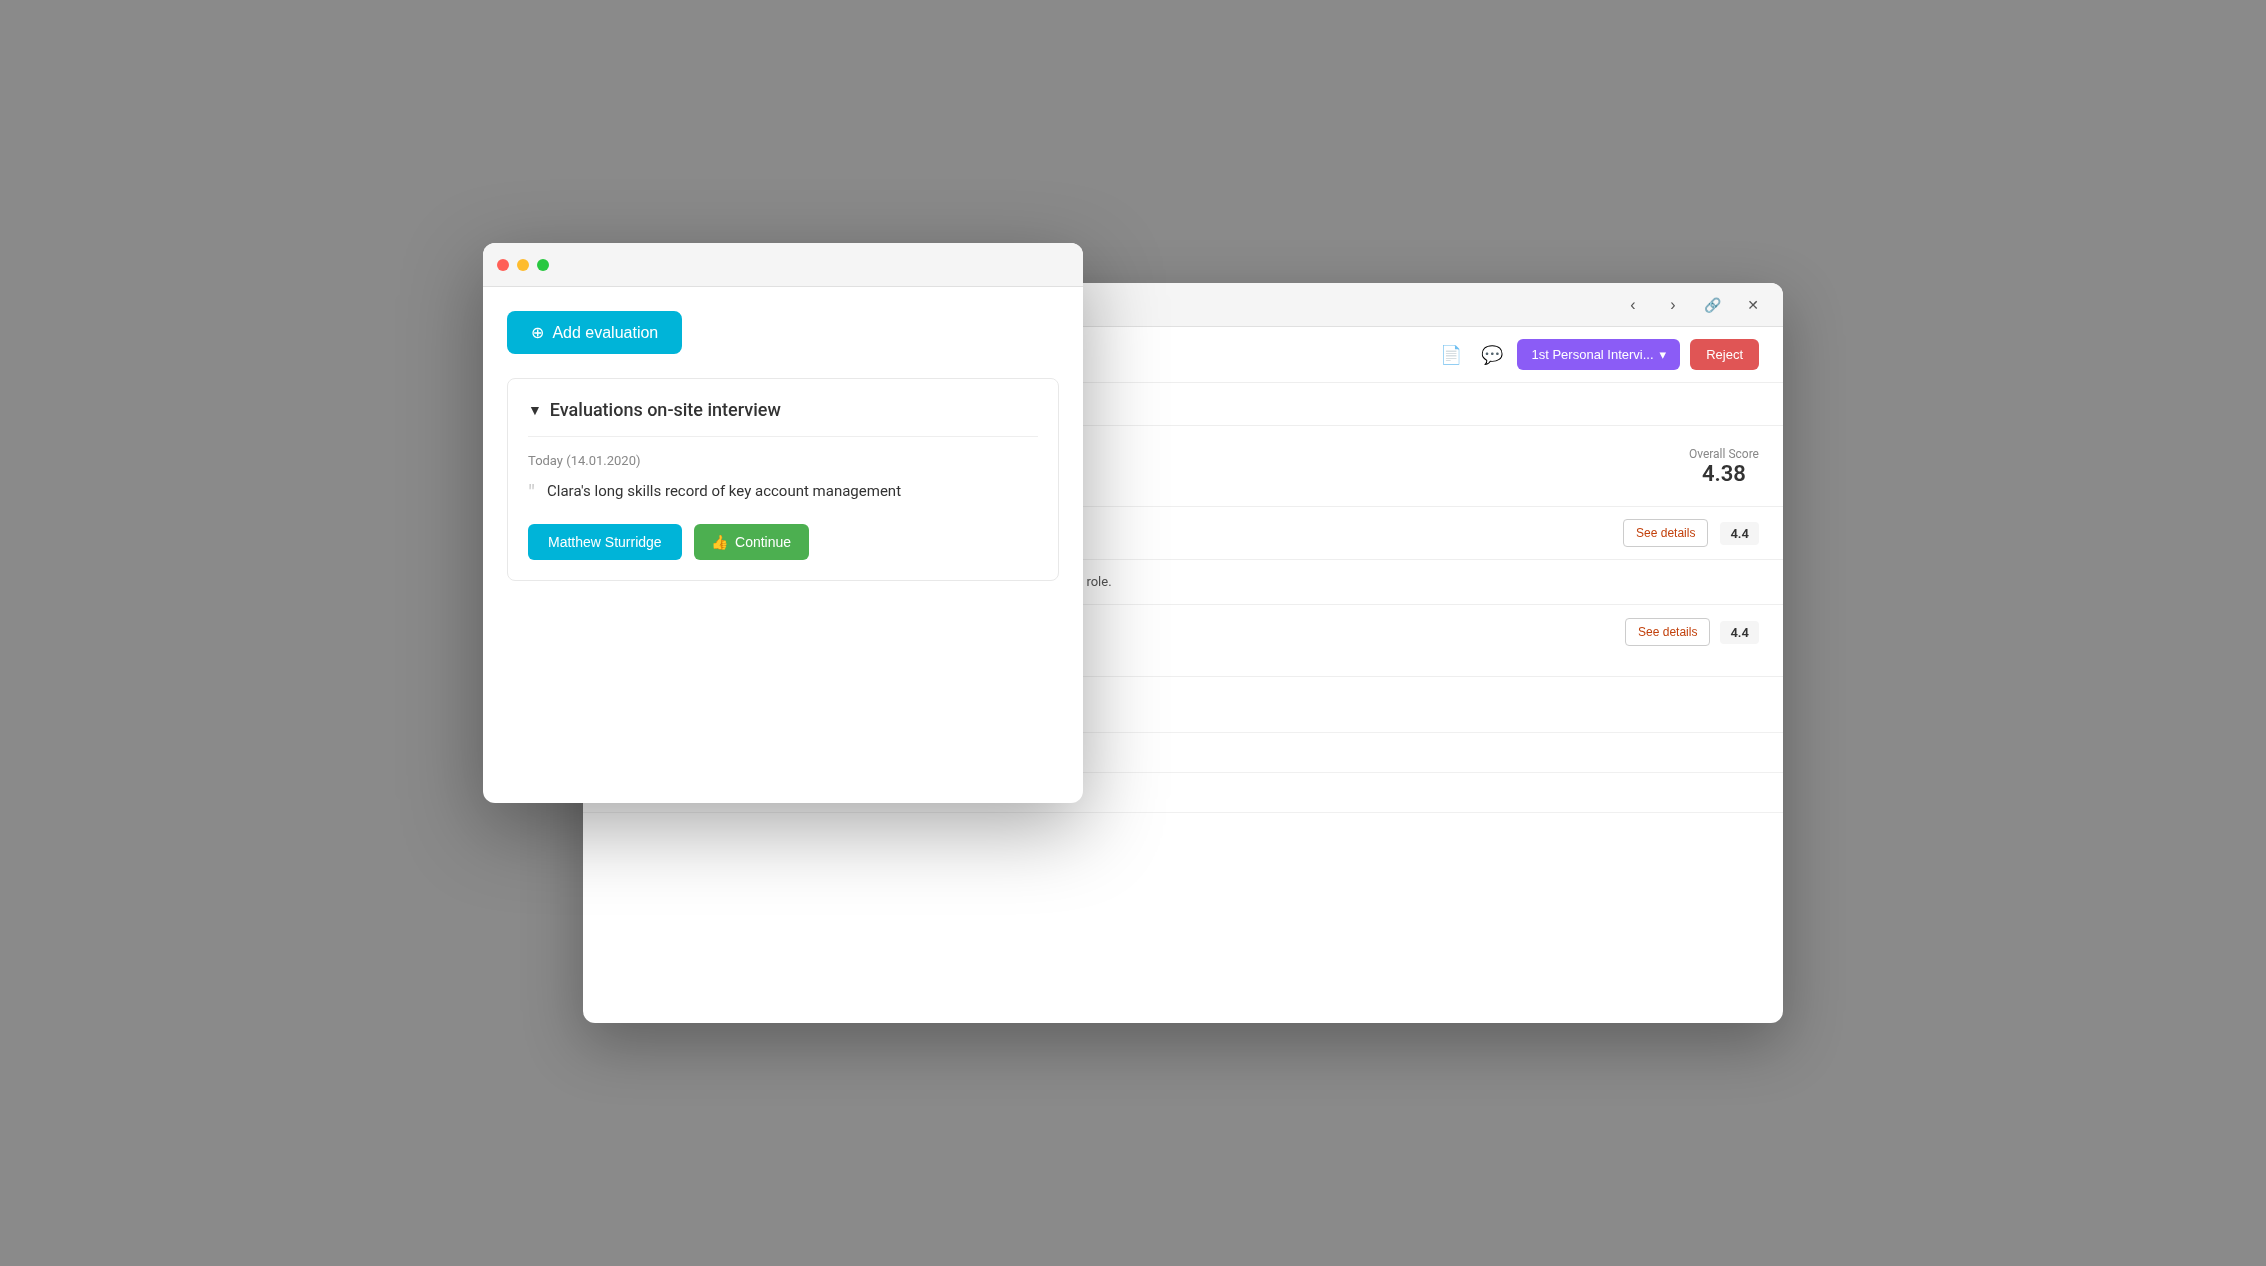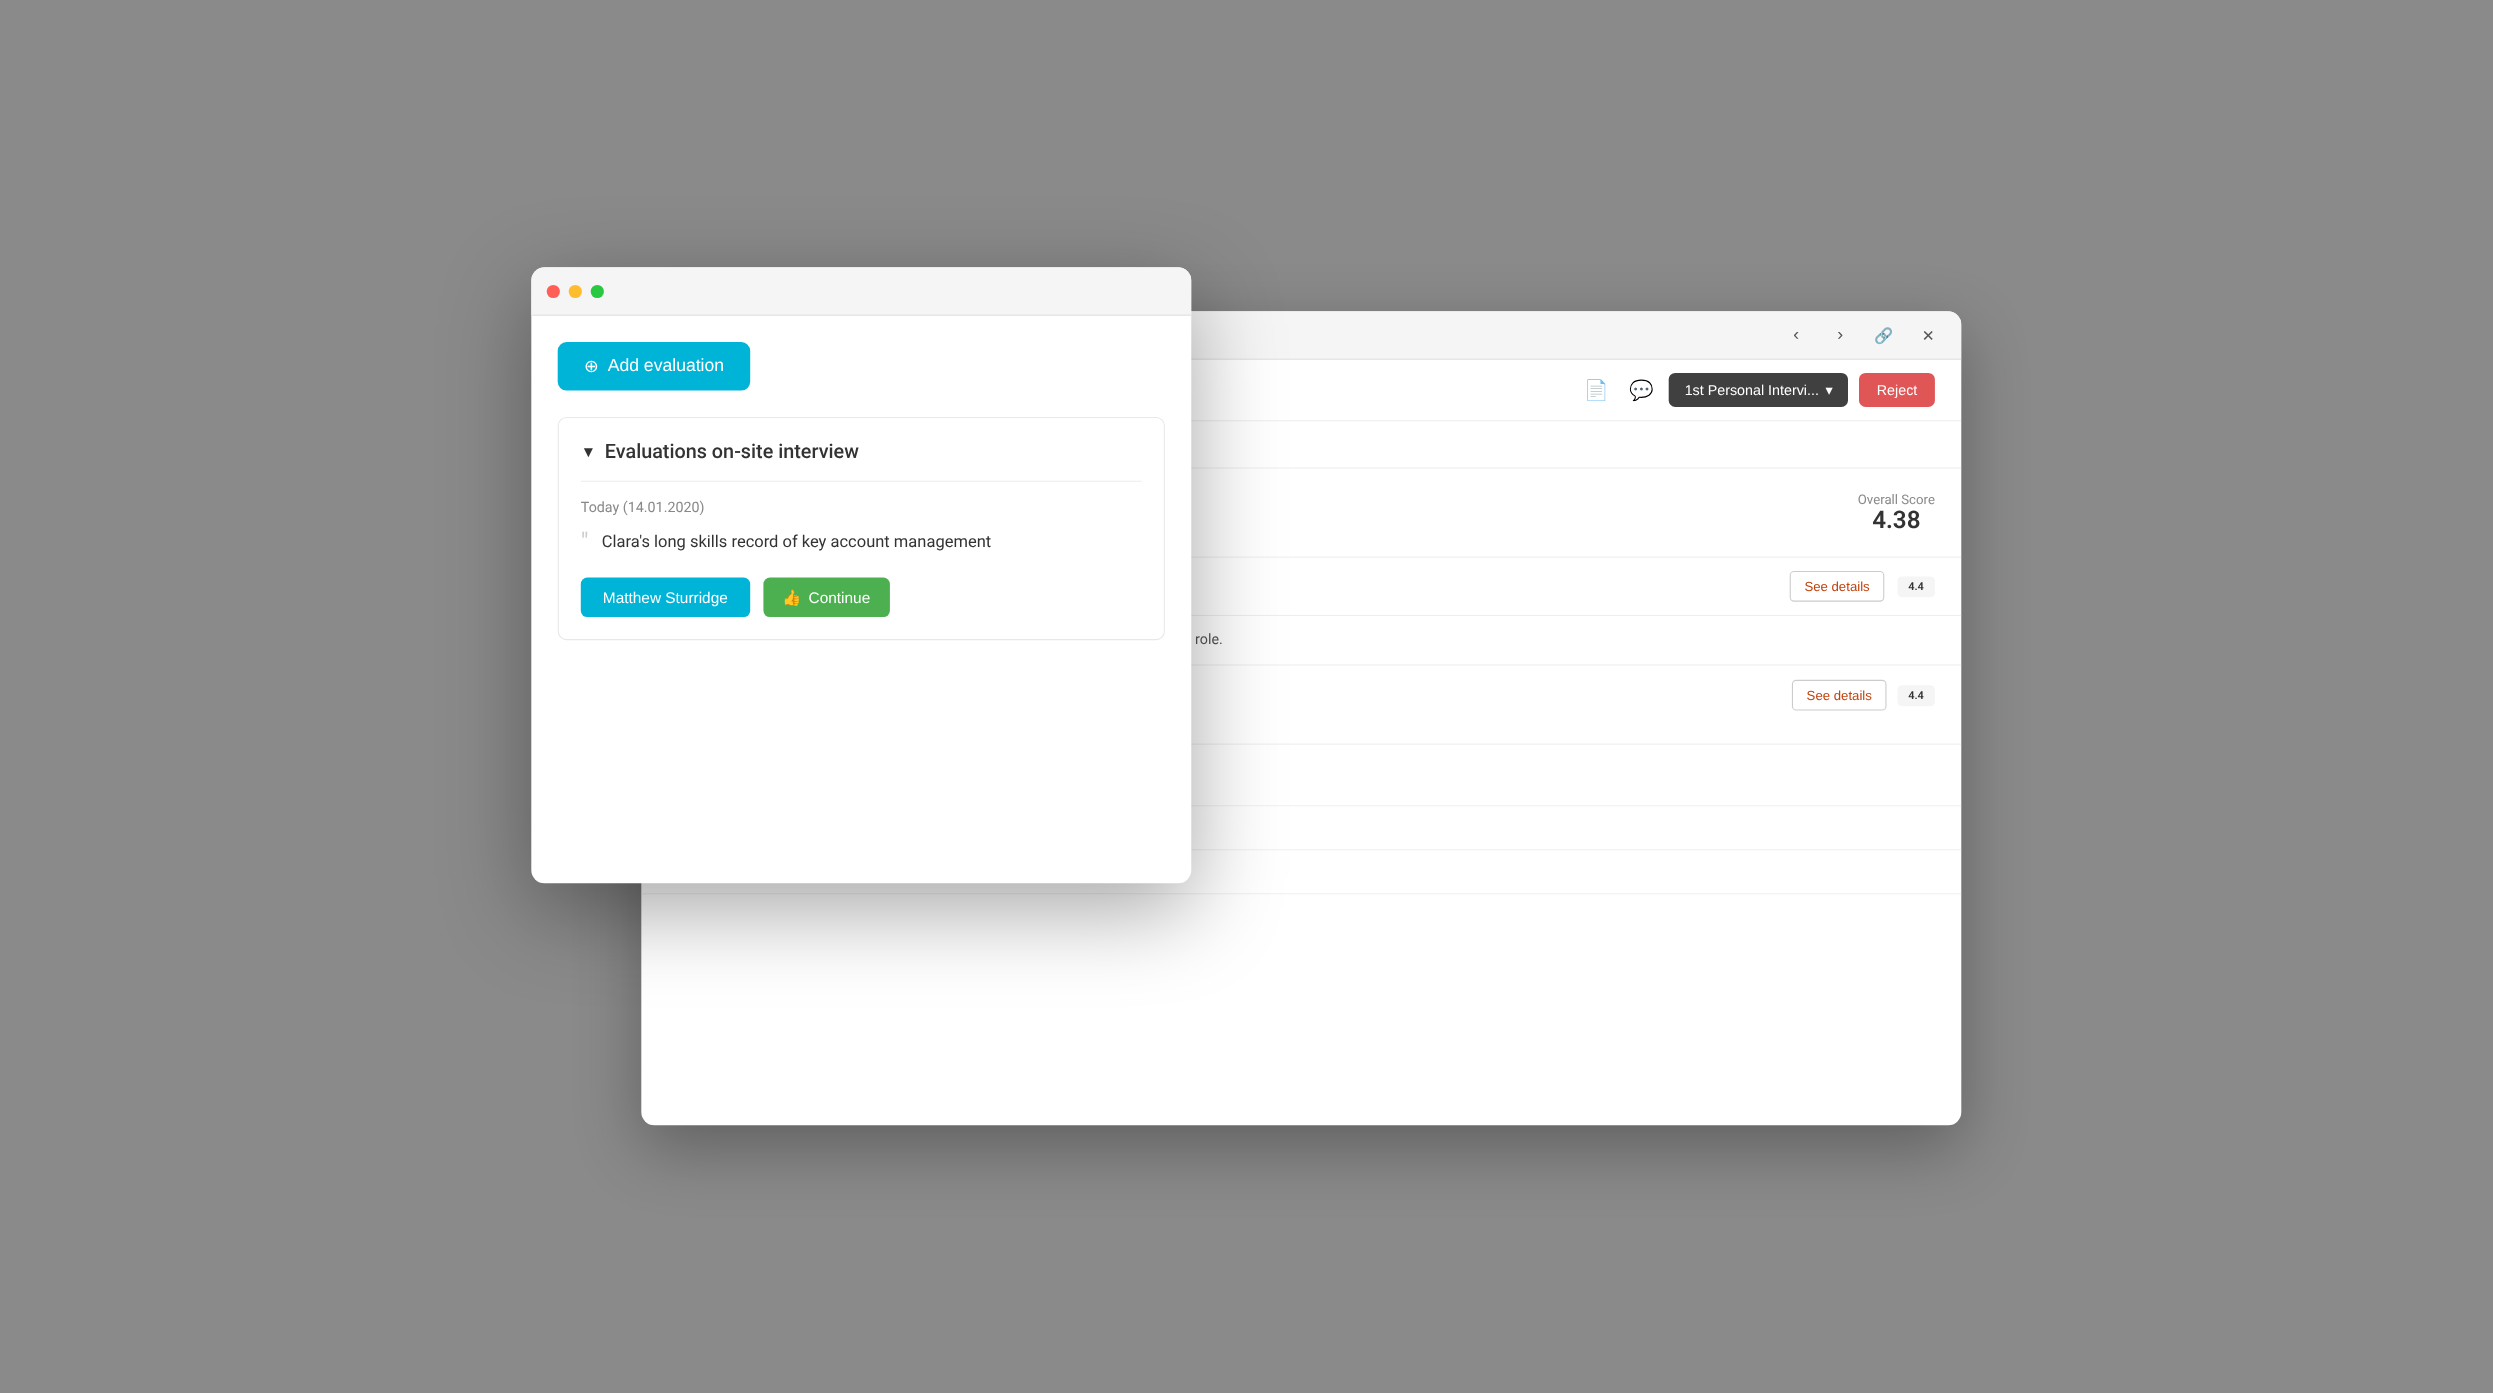--- a/index.html
+++ b/index.html
@@ -103,21 +103,21 @@
       background: none;
       border: none;
       cursor: pointer;
       color: #555;
       font-size: 18px;
       padding: 4px;
       border-radius: 4px;
     }
 
     .stage-dropdown {
-      background: #404040;
+      background: #8b5cf6;
       color: #fff;
       border: none;
       border-radius: 6px;
       padding: 8px 14px;
       font-size: 13px;
       cursor: pointer;
       display: flex;
       align-items: flex-end;
       gap: 6px;
     }
@@ -246,21 +246,21 @@
       padding: 6px 12px;
       font-size: 12px;
       cursor: pointer;
       color: #c2410c;
     }
 
     .score-badge {
       background: #f5f5f5;
       border-radius: 4px;
       padding: 4px 10px;
-      font-size: 10px;
+      font-size: 13px;
       font-weight: 600;
       color: #333;
     }
 
     
     .comment-row {
       padding: 12px 24px;
       font-size: 13px;
       color: #555;
       line-height: 1.5;

